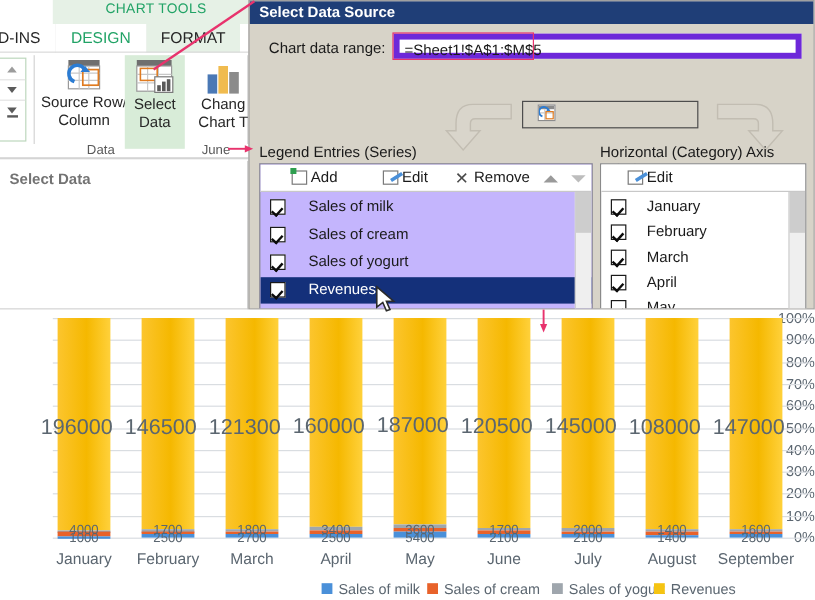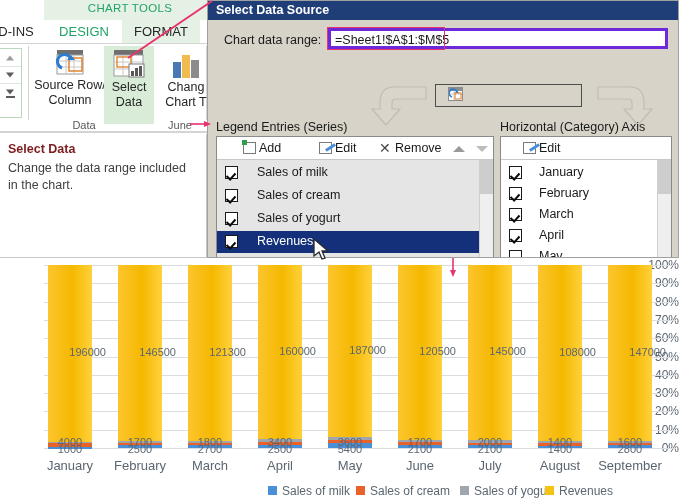--- a/index.html
+++ b/index.html
@@ -37,49 +37,49 @@
   #btn-select{left:104px;top:2px;width:50px;height:78px;background:#d8ecd8;}
   #btn-change{left:156px;top:4px;width:60px;}
   .rbtn-label{font-size:12.5px;line-height:15px;color:#262626;}
   .grp-name{position:absolute;font-size:11px;color:#595959;}
   #grp-data-name{left:30px;top:75px;width:108px;text-align:center;}
   #grp-type-name{left:150px;top:75px;width:60px;text-align:center;}
   #ribbon-bottom{position:absolute;left:0;top:131px;width:216px;height:2px;background:#d4d4d4;}
   
   #tooltip{position:absolute;left:0;top:134px;width:207px;height:124px;background:#ffffff;
     border-right:1px solid #c8c8c8;border-bottom:1px solid #c8c8c8;box-sizing:border-box;}
-  #tooltip-title{position:absolute;left:8px;top:8px;font-size:12.5px;font-weight:bold;color:#7f1d1d;}
+  #tooltip-title{position:absolute;left:8px;top:8px;font-size:12.5px;font-weight:bold;color:#737373;}
   #tooltip-body{position:absolute;left:8px;top:26px;width:190px;font-size:12.5px;
     line-height:17px;color:#404040;}
   
   #dialog{position:absolute;left:207px;top:0;width:472px;height:258px;
     background:#d7d3c8;border:1px solid #a0a0a0;box-sizing:border-box;overflow:hidden;}
   #dlg-titlebar{position:absolute;left:0;top:0;width:470px;height:19px;background:#1f3e77;}
   #dlg-title{position:absolute;left:8px;top:2px;font-size:12.5px;font-weight:bold;color:#ffffff;}
   #dlg-range-label{position:absolute;left:16px;top:32px;font-size:12.5px;color:#1a1a1a;}
   #dlg-range-wrap{position:absolute;left:120px;top:27px;width:340px;height:21px;
-    background:#ffffff;border:3px solid #6d28d9;box-sizing:border-box;}
+    background:#ffffff;border:5px solid #6d28d9;box-sizing:border-box;}
   #dlg-range-input{position:absolute;left:0;top:0;width:338px;height:19px;border:0;outline:0;
     background:transparent;font-family:"Liberation Sans",sans-serif;font-size:12.5px;
     color:#1a1a1a;padding:0 4px;box-sizing:border-box;line-height:19px;}
   #range-highlight{position:absolute;left:119px;top:26px;width:118px;height:23px;
     border:1.5px solid #e8336d;box-sizing:border-box;pointer-events:none;}
   #switch-rc-box{position:absolute;left:227px;top:83px;width:147px;height:23px;
     background:#d7d3c8;border:1px solid #4d4d4d;box-sizing:border-box;cursor:pointer;}
   #switch-rc-text{position:absolute;left:227px;top:87px;width:147px;text-align:center;
     font-size:12.5px;color:#1a1a1a;pointer-events:none;}
   #switch-rc-ico{position:absolute;left:240px;top:86px;width:15px;height:14px;
     background:#fff;border:1px solid #8c8c8c;box-sizing:border-box;}
   .arrow-g{position:absolute;}
   #arrow-left{left:160px;top:78px;}
   #arrow-right{left:388px;top:78px;}
   #lbl-legend{position:absolute;left:8px;top:119px;font-size:12.5px;color:#1a1a1a;}
   #lbl-axis{position:absolute;left:292px;top:119px;font-size:12.5px;color:#1a1a1a;}
   #legend-panel{position:absolute;left:8px;top:135px;width:278px;height:122px;
-    background:#e5e5e5;border:1px solid #8a8a8a;box-sizing:border-box;overflow:hidden;}
+    background:#c4b5fd;border:1px solid #8a8a8a;box-sizing:border-box;overflow:hidden;}
   #axis-panel{position:absolute;left:292px;top:135px;width:172px;height:122px;
     background:#ffffff;border:1px solid #8a8a8a;box-sizing:border-box;overflow:hidden;}
   .panel-toolbar{position:absolute;left:0;top:0;width:100%;height:23px;
     background:#ffffff;border-bottom:1px solid #c8c8c8;box-sizing:border-box;}
   .tb-btn{position:absolute;top:3px;height:17px;line-height:17px;font-size:12.5px;
     color:#1a1a1a;cursor:pointer;white-space:nowrap;}
   .tb-ico{display:inline-block;width:13px;height:12px;vertical-align:-2px;margin-right:3px;
     border:1px solid #7a7a7a;background:#fff;box-sizing:border-box;position:relative;}
   .tb-ico.green:after{content:"";position:absolute;left:-2px;top:-3px;width:5px;height:5px;
     background:#2e9e4f;}
@@ -102,21 +102,21 @@
   #legend-thumb{position:absolute;left:0;top:0;width:13px;height:34px;background:#cdcdcd;}
   #axis-scroll{position:absolute;right:0;top:23px;width:14px;height:98px;background:#efefef;
     border-left:1px solid #d0d0d0;box-sizing:border-box;}
   #axis-thumb{position:absolute;left:0;top:0;width:13px;height:34px;background:#cdcdcd;}
   
   #chart{position:absolute;left:0;top:258px;width:679px;height:242px;background:#ffffff;}
   .ytick{position:absolute;right:0;width:38px;text-align:right;font-size:12px;
     color:#5b6670;line-height:10px;}
   .gridline{position:absolute;left:44px;width:632px;height:1px;background:#d9dde1;}
   .bar{position:absolute;width:44px;background:linear-gradient(90deg,#fcc52e 0%,#f5b800 55%,#ffd13b 100%);}
-  .bar-lbl{position:absolute;width:72px;text-align:right;font-size:11px;color:#5b6670;}
+  .bar-lbl{position:absolute;width:72px;text-align:left;font-size:18px;color:#5b6670;}
   .seg{position:absolute;width:44px;}
   .seg-milk{background:#4a90d9;}
   .seg-cream{background:#e8622a;}
   .seg-yog{background:#9fa6ad;}
   .small-lbl{position:absolute;width:72px;text-align:center;font-size:11px;
     color:#5b6670;white-space:nowrap;}
   .xcat{position:absolute;width:90px;text-align:center;font-size:13px;color:#5b6670;}
   #chart-legend{position:absolute;left:0;top:226px;width:679px;height:16px;}
   .lgd{position:absolute;top:0;height:14px;font-size:12px;color:#5b6670;white-space:nowrap;}
   .lgd-sw{display:inline-block;width:9px;height:9px;margin-right:5px;vertical-align:0px;}
@@ -201,21 +201,20 @@
     </div>
 
     <div class="grp-name" id="grp-data-name" data-name="ribbon-group-data-label">Data</div>
     <div class="grp-name" id="grp-type-name" data-name="ribbon-group-type-label">June</div>
   </div>
   <div id="ribbon-bottom" data-name="ribbon-bottom-border"></div>
 </div>
 
 <div id="tooltip" data-name="select-data-tooltip">
   <div id="tooltip-title" data-name="tooltip-title">Select Data</div>
-  <div id="tooltip-body" data-name="tooltip-description">Change the data range included in the chart.</div>
 </div>
 
 <div id="dialog" data-name="select-data-source-dialog">
   <div id="dlg-titlebar" data-name="dialog-titlebar">
     <div id="dlg-title" data-name="dialog-title">Select Data Source</div>
   </div>
 
   <div id="dlg-range-label" data-name="chart-data-range-label">Chart data range:</div>
   <div id="dlg-range-wrap" data-name="chart-data-range-field-wrap">
     <input id="dlg-range-input" type="text" data-name="chart-data-range-input" value="=Sheet1!$A$1:$M$5" style="">

